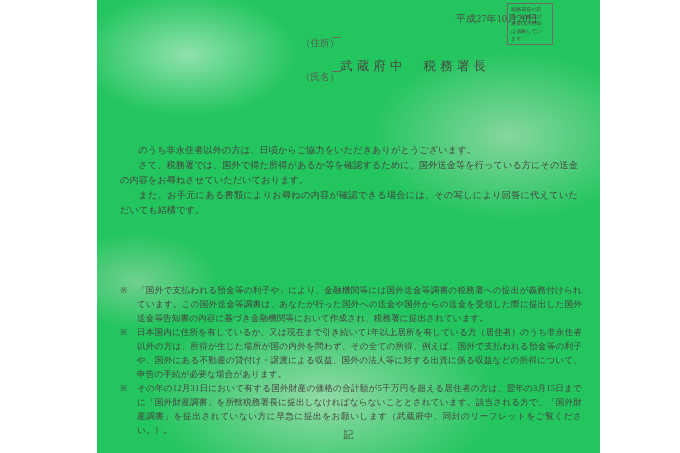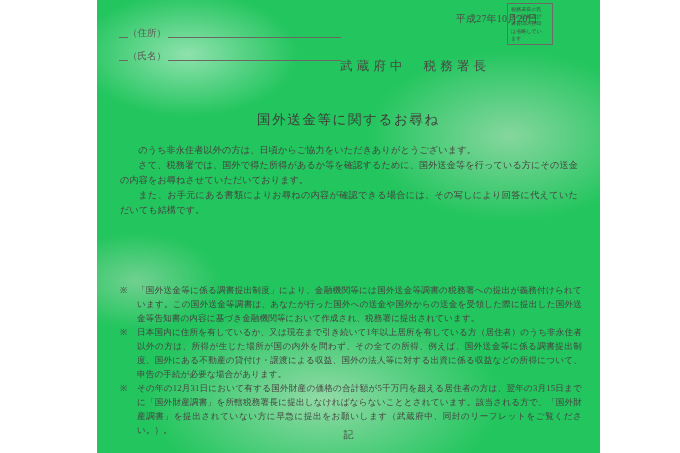--- a/index.html
+++ b/index.html
@@ -50,20 +50,21 @@
   .hdr-fields {
     position: absolute;
     left: 22px;
     top: 26px;
     width: 222px;
   }
   .field-row {
     display: flex;
     align-items: flex-end;
     margin-bottom: 11px;
+    flex-direction: column;
   }
   .field-label {
     font-size: 9.5px;
     color: #5c5954;
     white-space: nowrap;
     padding-right: 2px;
     line-height: 1.1;
   }
   .field-rule {
     flex: 1;
@@ -209,36 +210,35 @@
     <div class="office-line">武蔵府中　税務署長</div>
 
     <div class="stamp-note">
       <div>税務署長の氏</div>
       <div>名の記載及び</div>
       <div>署長印の押印</div>
       <div>は省略してい</div>
       <div>ます</div>
     </div>
 
-    <div class="doc-title">国外送金等に関するお尋ね</div>
 
     <div class="body-block">
       <p class="para">　のうち非永住者以外の方は、日頃からご協力をいただきありがとうございます。</p>
       <p class="para">　さて、税務署では、国外で得た所得があるか等を確認するために、国外送金等を行っている方にその送金の内容をお尋ねさせていただいております。</p>
       <p class="para">　また、お手元にある書類によりお尋ねの内容が確認できる場合には、その写しにより回答に代えていただいても結構です。</p>
     </div>
 
     <div class="notes-block">
       <div class="note">
         <span class="note-mark">※</span>
-        <span class="note-text">「国外送金等に係る調書提出制度」により、金融機関等には国外送金等調書の税務署への提出が義務付けられています。この国外送金等調書は、あなたが行った国外への送金や国外からの送金を受領した際に提出した国外送金等告知書の内容に基づき金融機関等において作成され、税務署に提出されています。</span>
+        <span class="note-text">「国外で支払われる預金等の利子や」により、金融機関等には国外送金等調書の税務署への提出が義務付けられています。この国外送金等調書は、あなたが行った国外への送金や国外からの送金を受領した際に提出した国外送金等告知書の内容に基づき金融機関等において作成され、税務署に提出されています。</span>
       </div>
       <div class="note">
         <span class="note-mark">※</span>
-        <span class="note-text">日本国内に住所を有しているか、又は現在まで引き続いて1年以上居所を有している方（居住者）のうち非永住者以外の方は、所得が生じた場所が国の内外を問わず、その全ての所得、例えば、国外送金等に係る調書提出制度、国外にある不動産の貸付け・譲渡による収益、国外の法人等に対する出資に係る収益などの所得について、申告の手続が必要な場合があります。</span>
+        <span class="note-text">日本国内に住所を有しているか、又は現在まで引き続いて1年以上居所を有している方（居住者）のうち非永住者以外の方は、所得が生じた場所が国の内外を問わず、その全ての所得、例えば、国外で支払われる預金等の利子や、国外にある不動産の貸付け・譲渡による収益、国外の法人等に対する出資に係る収益などの所得について、申告の手続が必要な場合があります。</span>
       </div>
       <div class="note">
         <span class="note-mark">※</span>
         <span class="note-text">その年の12月31日において有する国外財産の価格の合計額が5千万円を超える居住者の方は、翌年の3月15日までに「国外財産調書」を所轄税務署長に提出しなければならないこととされています。該当される方で、「国外財産調書」を提出されていない方に早急に提出をお願いします（武蔵府中、同封のリーフレットをご覧ください。）。</span>
       </div>
     </div>
 
     <div class="ki-mark">記</div>
 
   </div>

